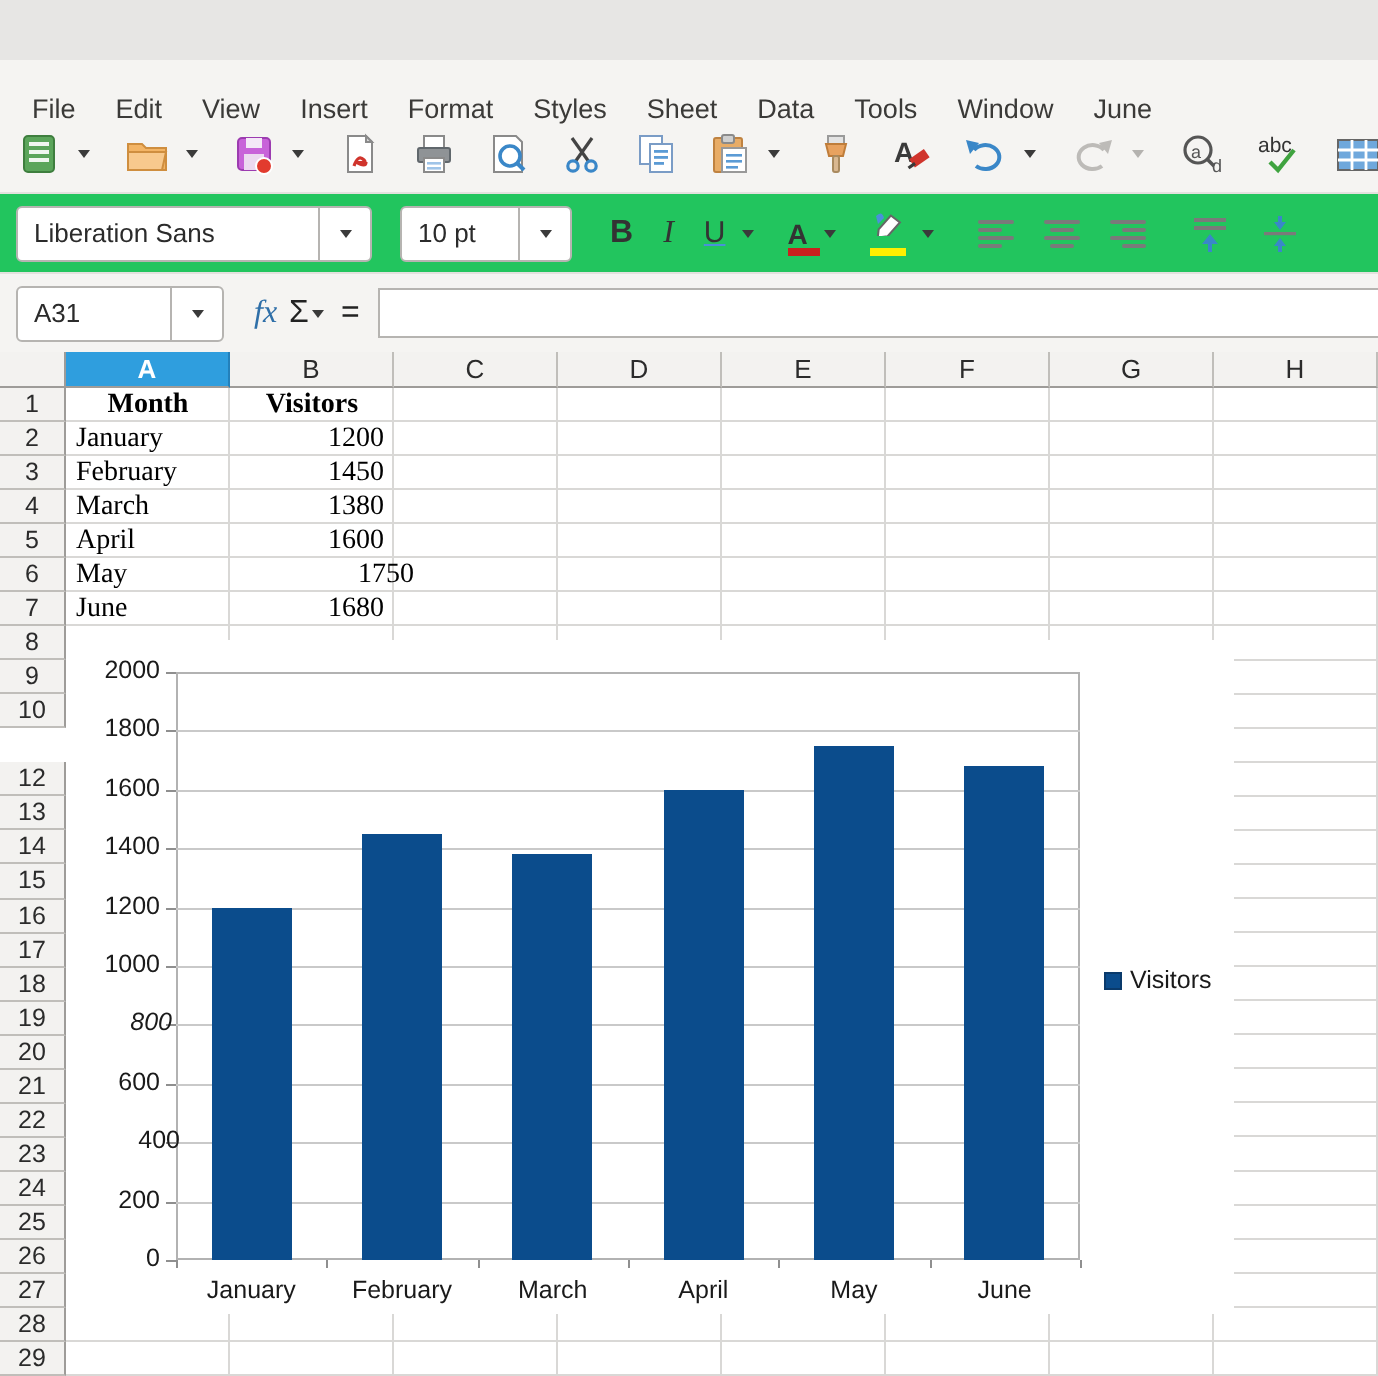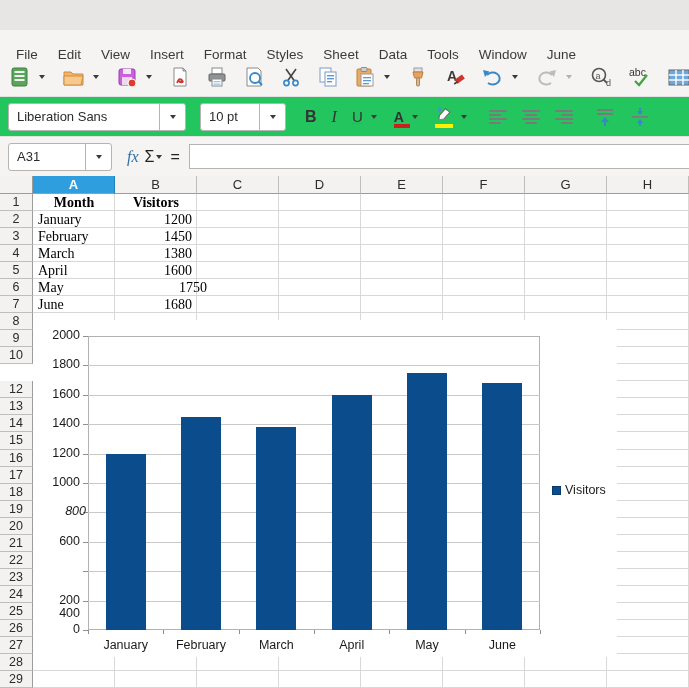--- a/index.html
+++ b/index.html
@@ -408,21 +408,21 @@
     <div id="chart">
       <div id="plot" style="left: 55px; top: 16px; width: 452px; height: 294px;"></div>
       <div id="chart-layers">
           <div class="ytick" style="left: 50px; top: 310px;"></div>
           <div class="ylabel" style="left: 5px; top: 302px;">0</div>
           <div class="gridline" style="left: 55px; top: 280.6px; width: 452px;"></div>
           <div class="ytick" style="left: 50px; top: 280.6px;"></div>
           <div class="ylabel" style="left: 5px; top: 272.6px;">200</div>
           <div class="gridline" style="left: 55px; top: 251.2px; width: 452px;"></div>
           <div class="ytick" style="left: 50px; top: 251.2px;"></div>
-          <div class="ylabel" style="left: 5px; top: 243.2px; margin-top: 43px;">400</div>
+          <div class="ylabel" style="left: 15px; top: 243.2px;">400</div>
           <div class="gridline" style="left: 55px; top: 221.8px; width: 452px;"></div>
           <div class="ytick" style="left: 50px; top: 221.8px;"></div>
           <div class="ylabel" style="left: 5px; top: 213.8px;">600</div>
           <div class="gridline" style="left: 55px; top: 192.4px; width: 452px;"></div>
           <div class="ytick" style="left: 50px; top: 192.4px;"></div>
           <div class="ylabel" style="left: 11px; top: 184.4px; font-style: italic;">800</div>
           <div class="gridline" style="left: 55px; top: 163px; width: 452px;"></div>
           <div class="ytick" style="left: 50px; top: 163px;"></div>
           <div class="ylabel" style="left: 5px; top: 155px;">1000</div>
           <div class="gridline" style="left: 55px; top: 133.6px; width: 452px;"></div>

